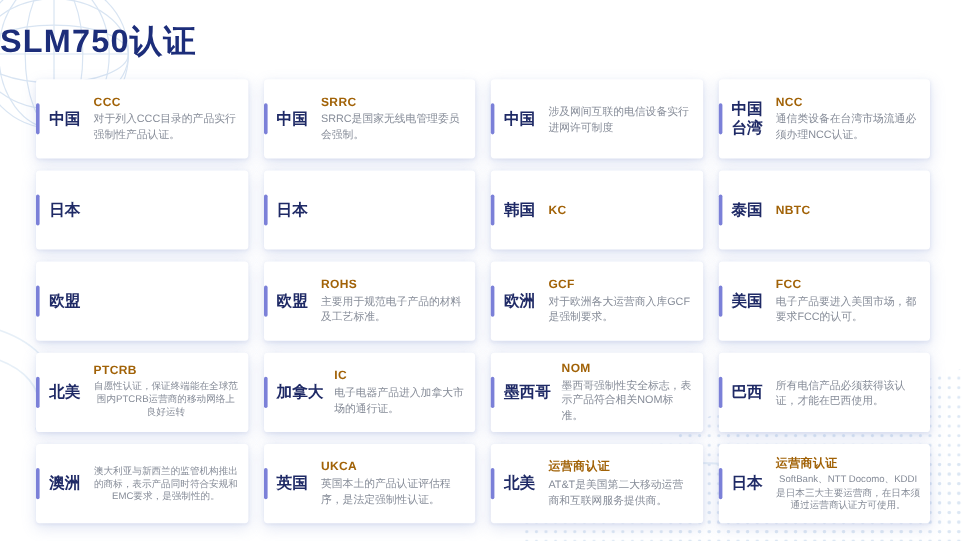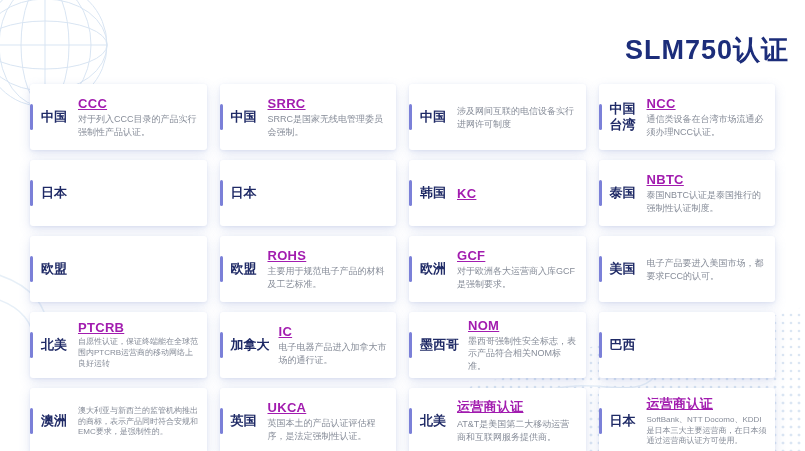--- a/index.html
+++ b/index.html
@@ -6,22 +6,22 @@
   body{
     width:805px;height:451px;
     background:#ffffff;
     font-family:"Liberation Sans","DejaVu Sans",sans-serif;
     overflow:hidden;
     position:relative;
   }
   .deco{position:absolute;z-index:0;pointer-events:none;}
   .page{position:relative;z-index:1;width:100%;height:100%;}
   h1.page-title{
-    margin:16px;padding-top:16px;
-    text-align:right;
+    margin:0;padding-top:16px;
+    text-align:left;
     font-size:27px;font-weight:800;letter-spacing:1px;
     color:#1c2d7a;
   }
   .grid{
     margin-top:14px;
     padding:0 30px;
     display:grid;
     grid-template-columns:repeat(4,1fr);
     gap:10px 13px;
   }
@@ -49,33 +49,32 @@
     max-width:46px;
     font-size:13px;
     font-weight:bold;
     color:#1f2a66;
     white-space:pre-line;
     line-height:1.25;
     margin-right:9px;
   }
   .content{flex:1;min-width:0;}
   .cert{
-    font-size:13px;
+    font-size:10px;
     font-weight:bold;
     letter-spacing:.3px;
-    color:#a21caf;
-    text-decoration:underline;
+    color:#a16207;
   }
   .desc{
     margin-top:2px;
     font-size:9px;
     line-height:1.4;
     color:#868c98;
   }
-  .sm-desc .desc{font-size:8px;line-height:1.35;}
+  .sm-desc .desc{font-size:8px;line-height:1.35;text-align:center;}
 </style>
 </head>
 <body>
 
 <svg class="deco" width="160" height="160" style="left:-35px;top:-35px;opacity:.55">
   <g stroke="#b9cfe8" fill="none" stroke-width="1">
     <circle cx="80" cy="80" r="62"></circle>
     <ellipse cx="80" cy="80" rx="62" ry="24"></ellipse>
     <ellipse cx="80" cy="80" rx="24" ry="62"></ellipse>
     <ellipse cx="80" cy="80" rx="46" ry="62"></ellipse>
@@ -160,21 +159,20 @@
       <div class="content">
         <div class="cert">KC</div>
       </div>
     </div>
 
     <div class="card">
       <span class="bar"></span>
       <div class="country">泰国</div>
       <div class="content">
         <div class="cert">NBTC</div>
-        <div class="desc">泰国NBTC认证是泰国推行的强制性认证制度。</div>
       </div>
     </div>
 
     <div class="card">
       <span class="bar"></span>
       <div class="country">欧盟</div>
     </div>
 
     <div class="card">
       <span class="bar"></span>
@@ -191,20 +189,21 @@
       <div class="content">
         <div class="cert">GCF</div>
         <div class="desc">对于欧洲各大运营商入库GCF是强制要求。</div>
       </div>
     </div>
 
     <div class="card">
       <span class="bar"></span>
       <div class="country">美国</div>
       <div class="content">
+        <div class="cert">FCC</div>
         <div class="desc">电子产品要进入美国市场，都要求FCC的认可。</div>
       </div>
     </div>
 
     <div class="card sm-desc">
       <span class="bar"></span>
       <div class="country">北美</div>
       <div class="content">
         <div class="cert">PTCRB</div>
         <div class="desc">自愿性认证，保证终端能在全球范围内PTCRB运营商的移动网络上良好运转</div>
@@ -226,20 +225,21 @@
       <div class="content">
         <div class="cert">NOM</div>
         <div class="desc">墨西哥强制性安全标志，表示产品符合相关NOM标准。</div>
       </div>
     </div>
 
     <div class="card">
       <span class="bar"></span>
       <div class="country">巴西</div>
       <div class="content">
+        <div class="desc">所有电信产品必须获得该认证，才能在巴西使用。</div>
       </div>
     </div>
 
     <div class="card sm-desc">
       <span class="bar"></span>
       <div class="country">澳洲</div>
       <div class="content">
         <div class="desc">澳大利亚与新西兰的监管机构推出的商标，表示产品同时符合安规和EMC要求，是强制性的。</div>
       </div>
     </div>

